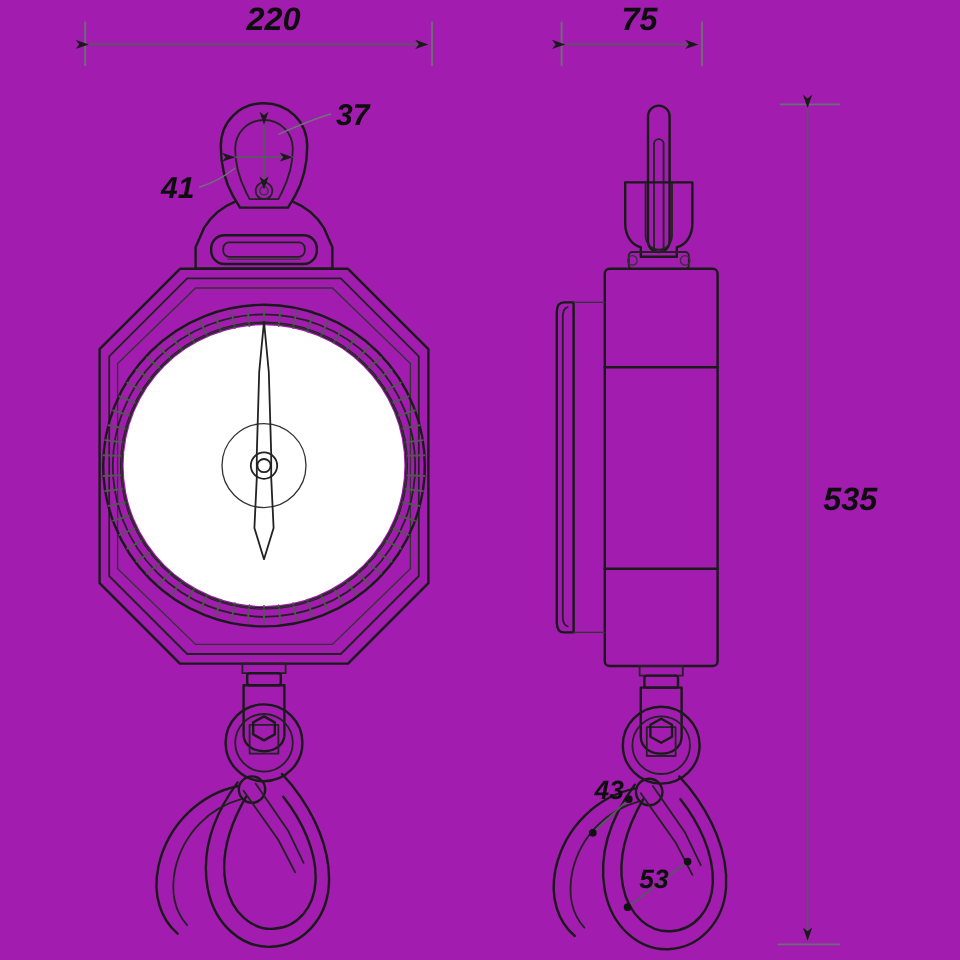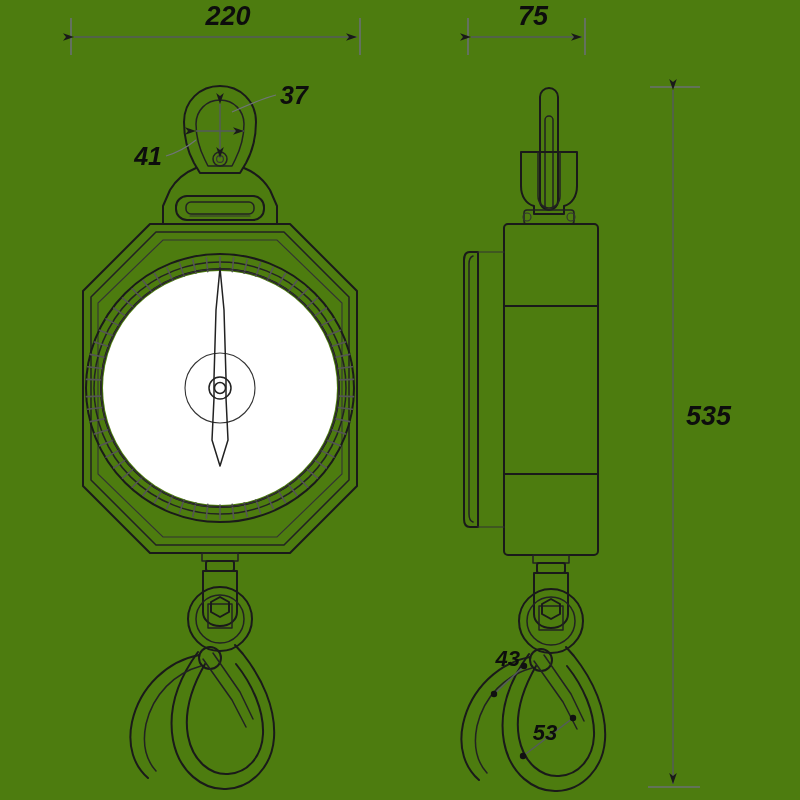--- a/index.html
+++ b/index.html
@@ -10,21 +10,21 @@
   body {
     width: 800px;
     height: 800px;
     font-family: "Liberation Sans", sans-serif;
     overflow: hidden;
   }
   #drawing-root {
     position: relative;
     width: 800px;
     height: 800px;
-    background: #4d7c0f;
+    background: #a21caf;
   }
   svg.sheet {
     position: absolute;
     left: 0;
     top: 0;
     width: 800px;
     height: 800px;
     display: block;
   }
   .obj {

